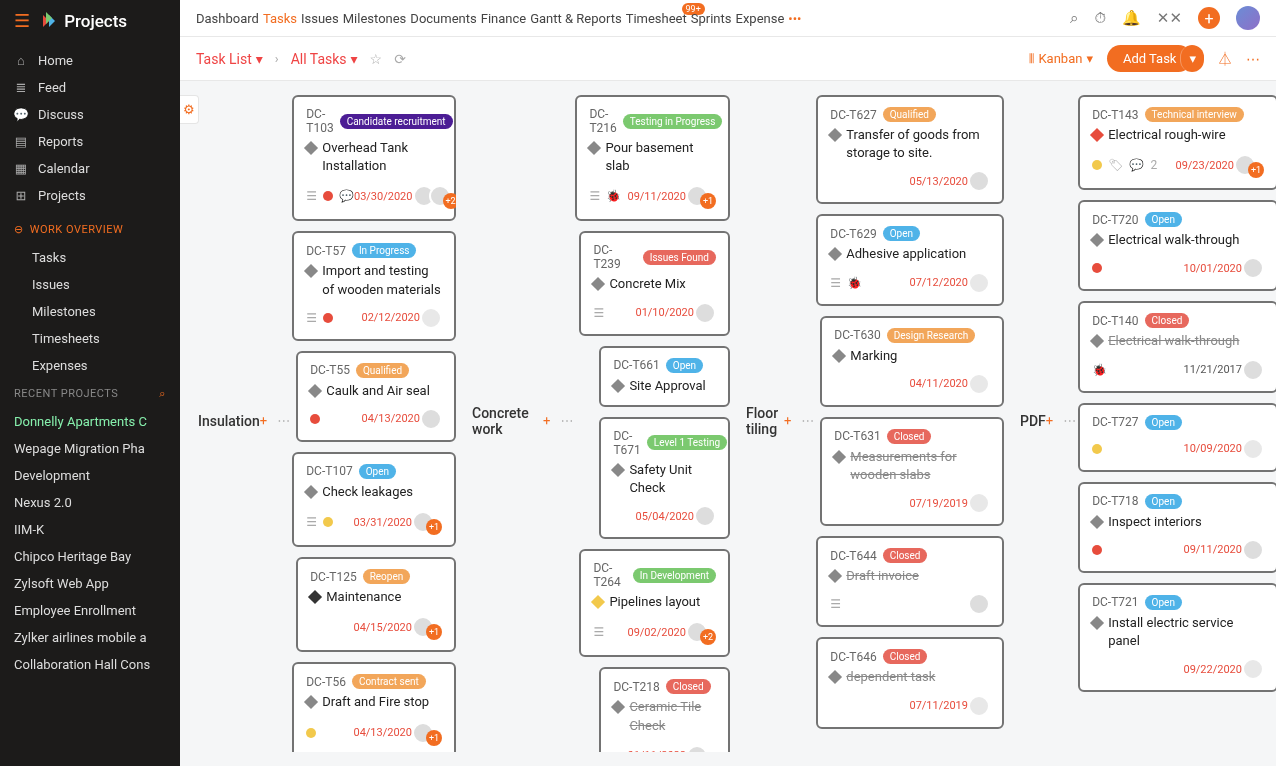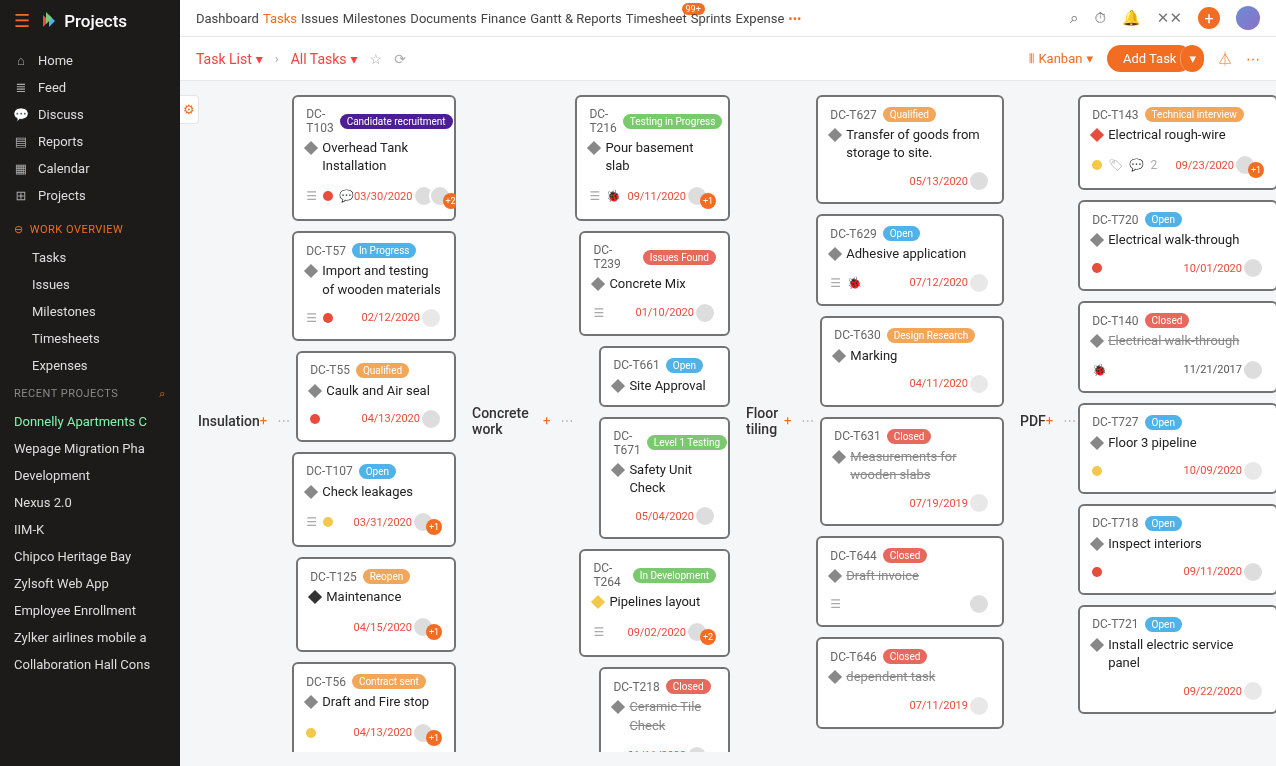--- a/index.html
+++ b/index.html
@@ -678,24 +678,20 @@
                     <span class="av"></span>
                   </div>
                 </div>
               </div>
             </div>
             <div class="card">
               <div class="card-top">
                 <span class="task-id">DC-T727</span>
                 <span class="status-pill" style="background:#4fb3e8">Open</span>
               </div>
-              <div class="card-title">
-                <span class="diamond d-gray"></span>
-                <span>Floor 3 pipeline</span>
-              </div>
               <div class="card-bottom">
                 <div class="card-icons">
                   <span class="flag flag-ylw"></span>
                 </div>
                 <div class="card-right">
                   <span class="due">10/09/2020</span>
                   <div class="assignees">
                     <span class="av empty"></span>
                   </div>
                 </div>

